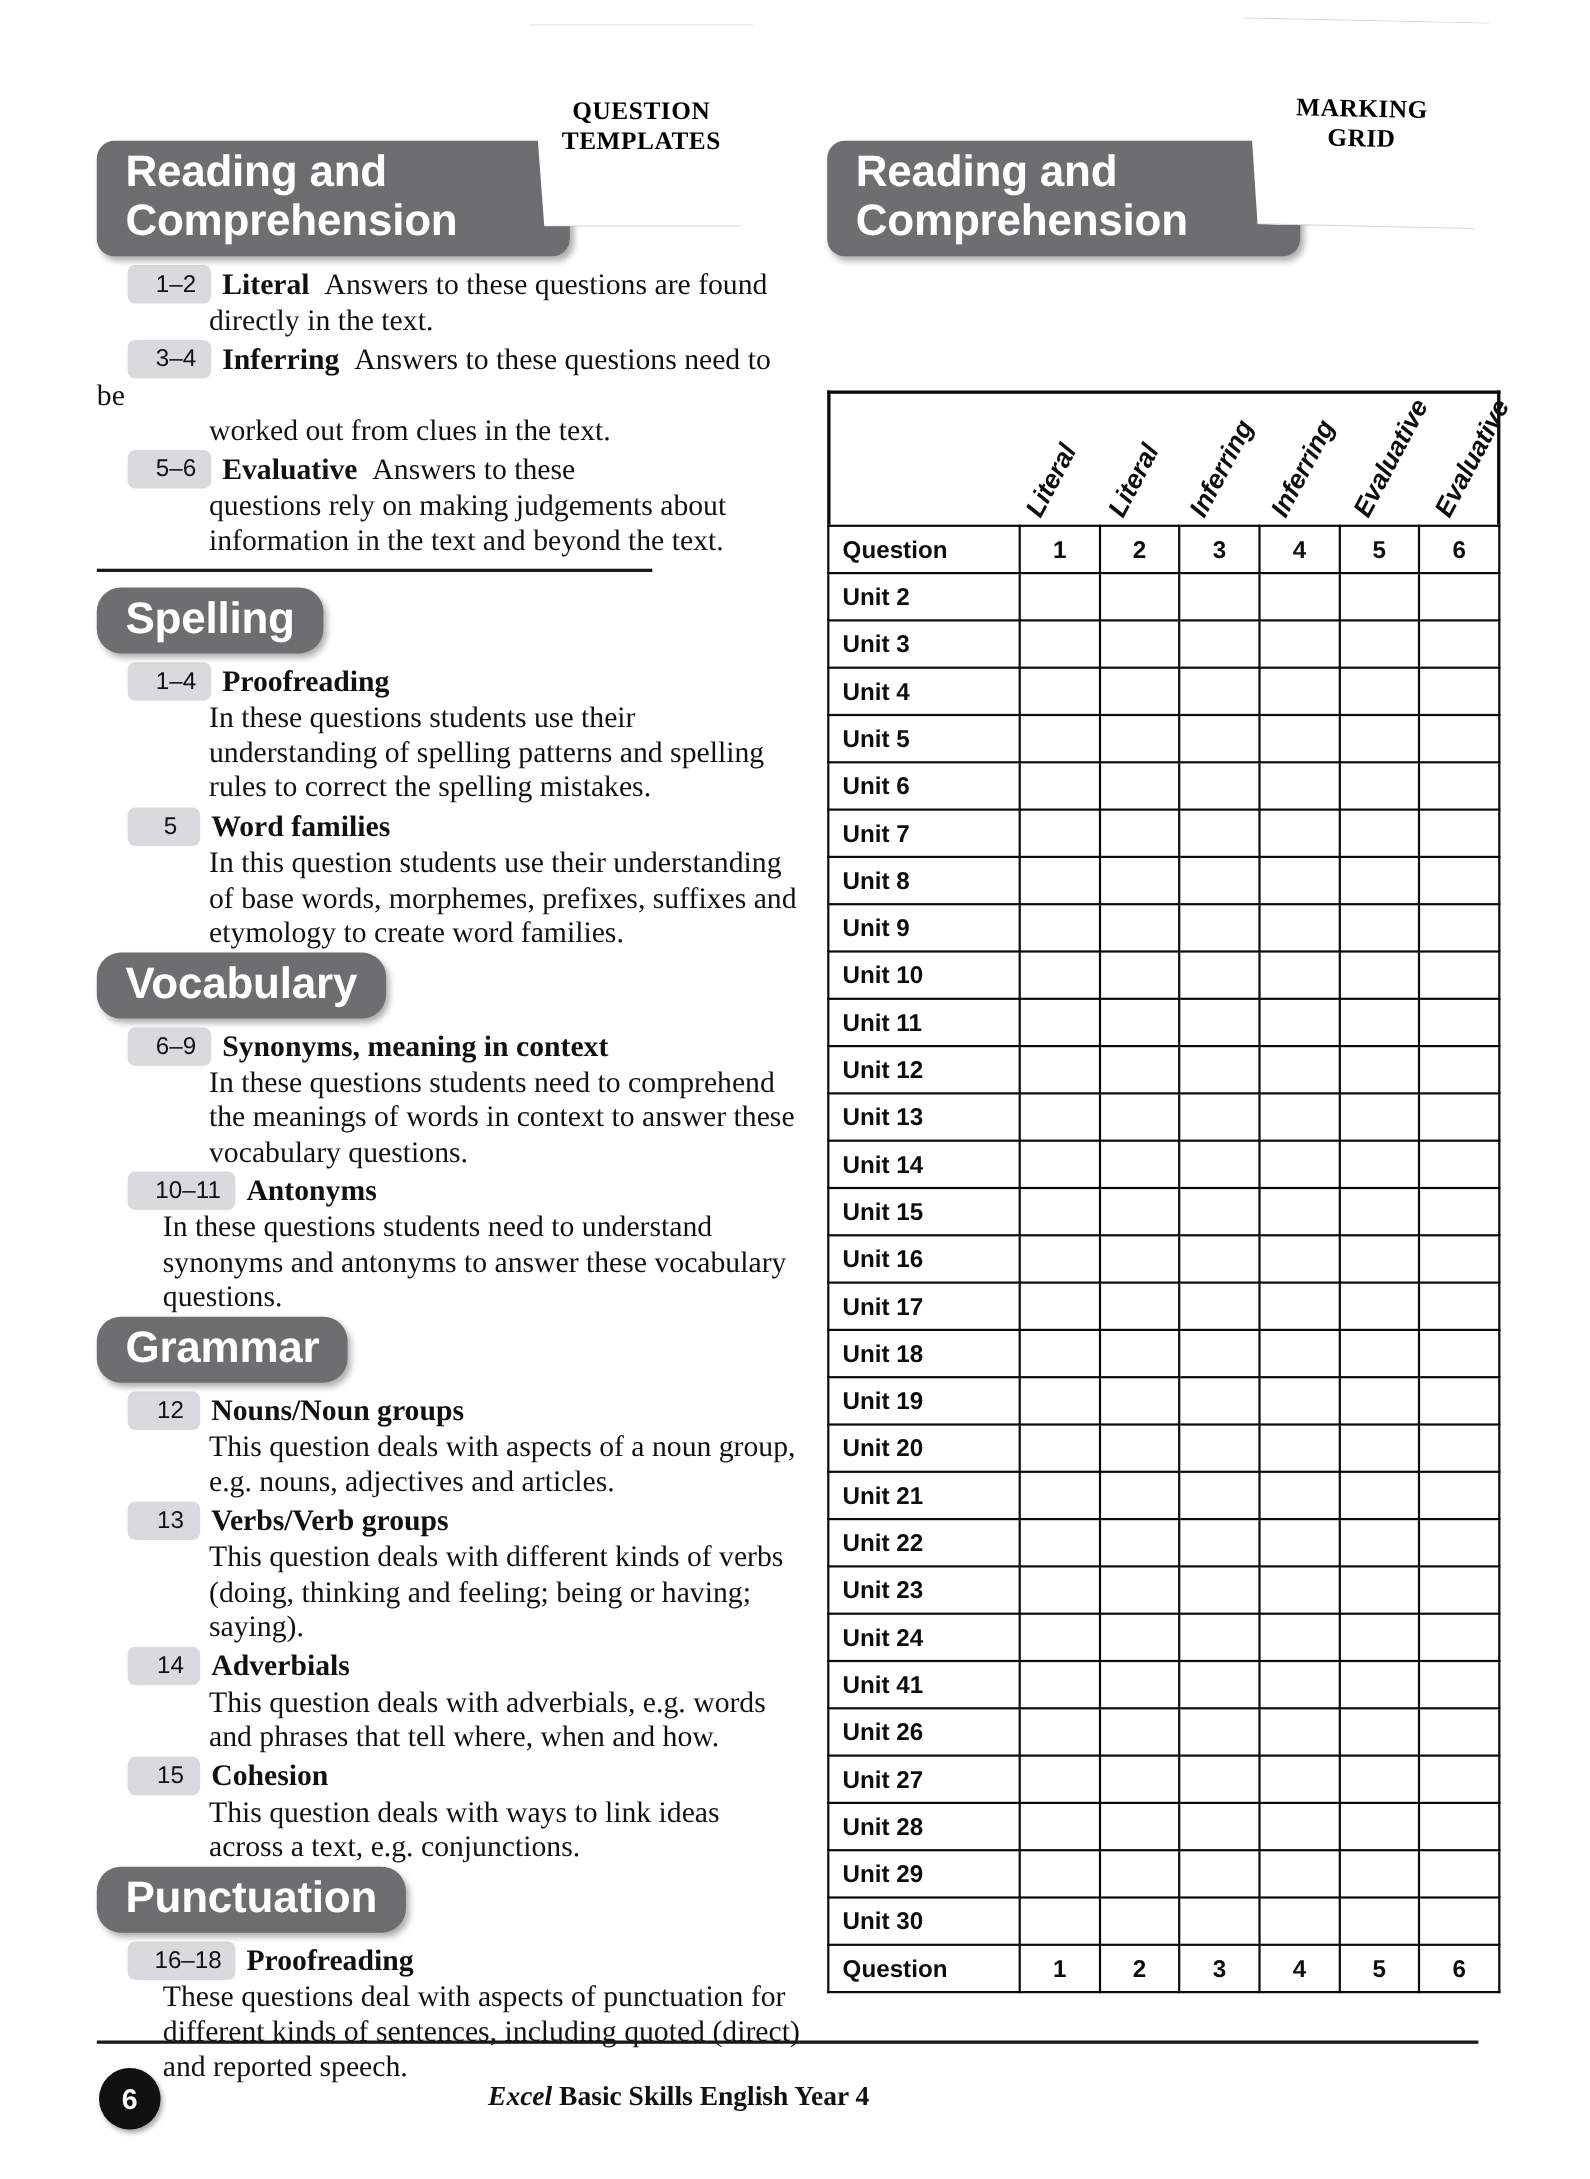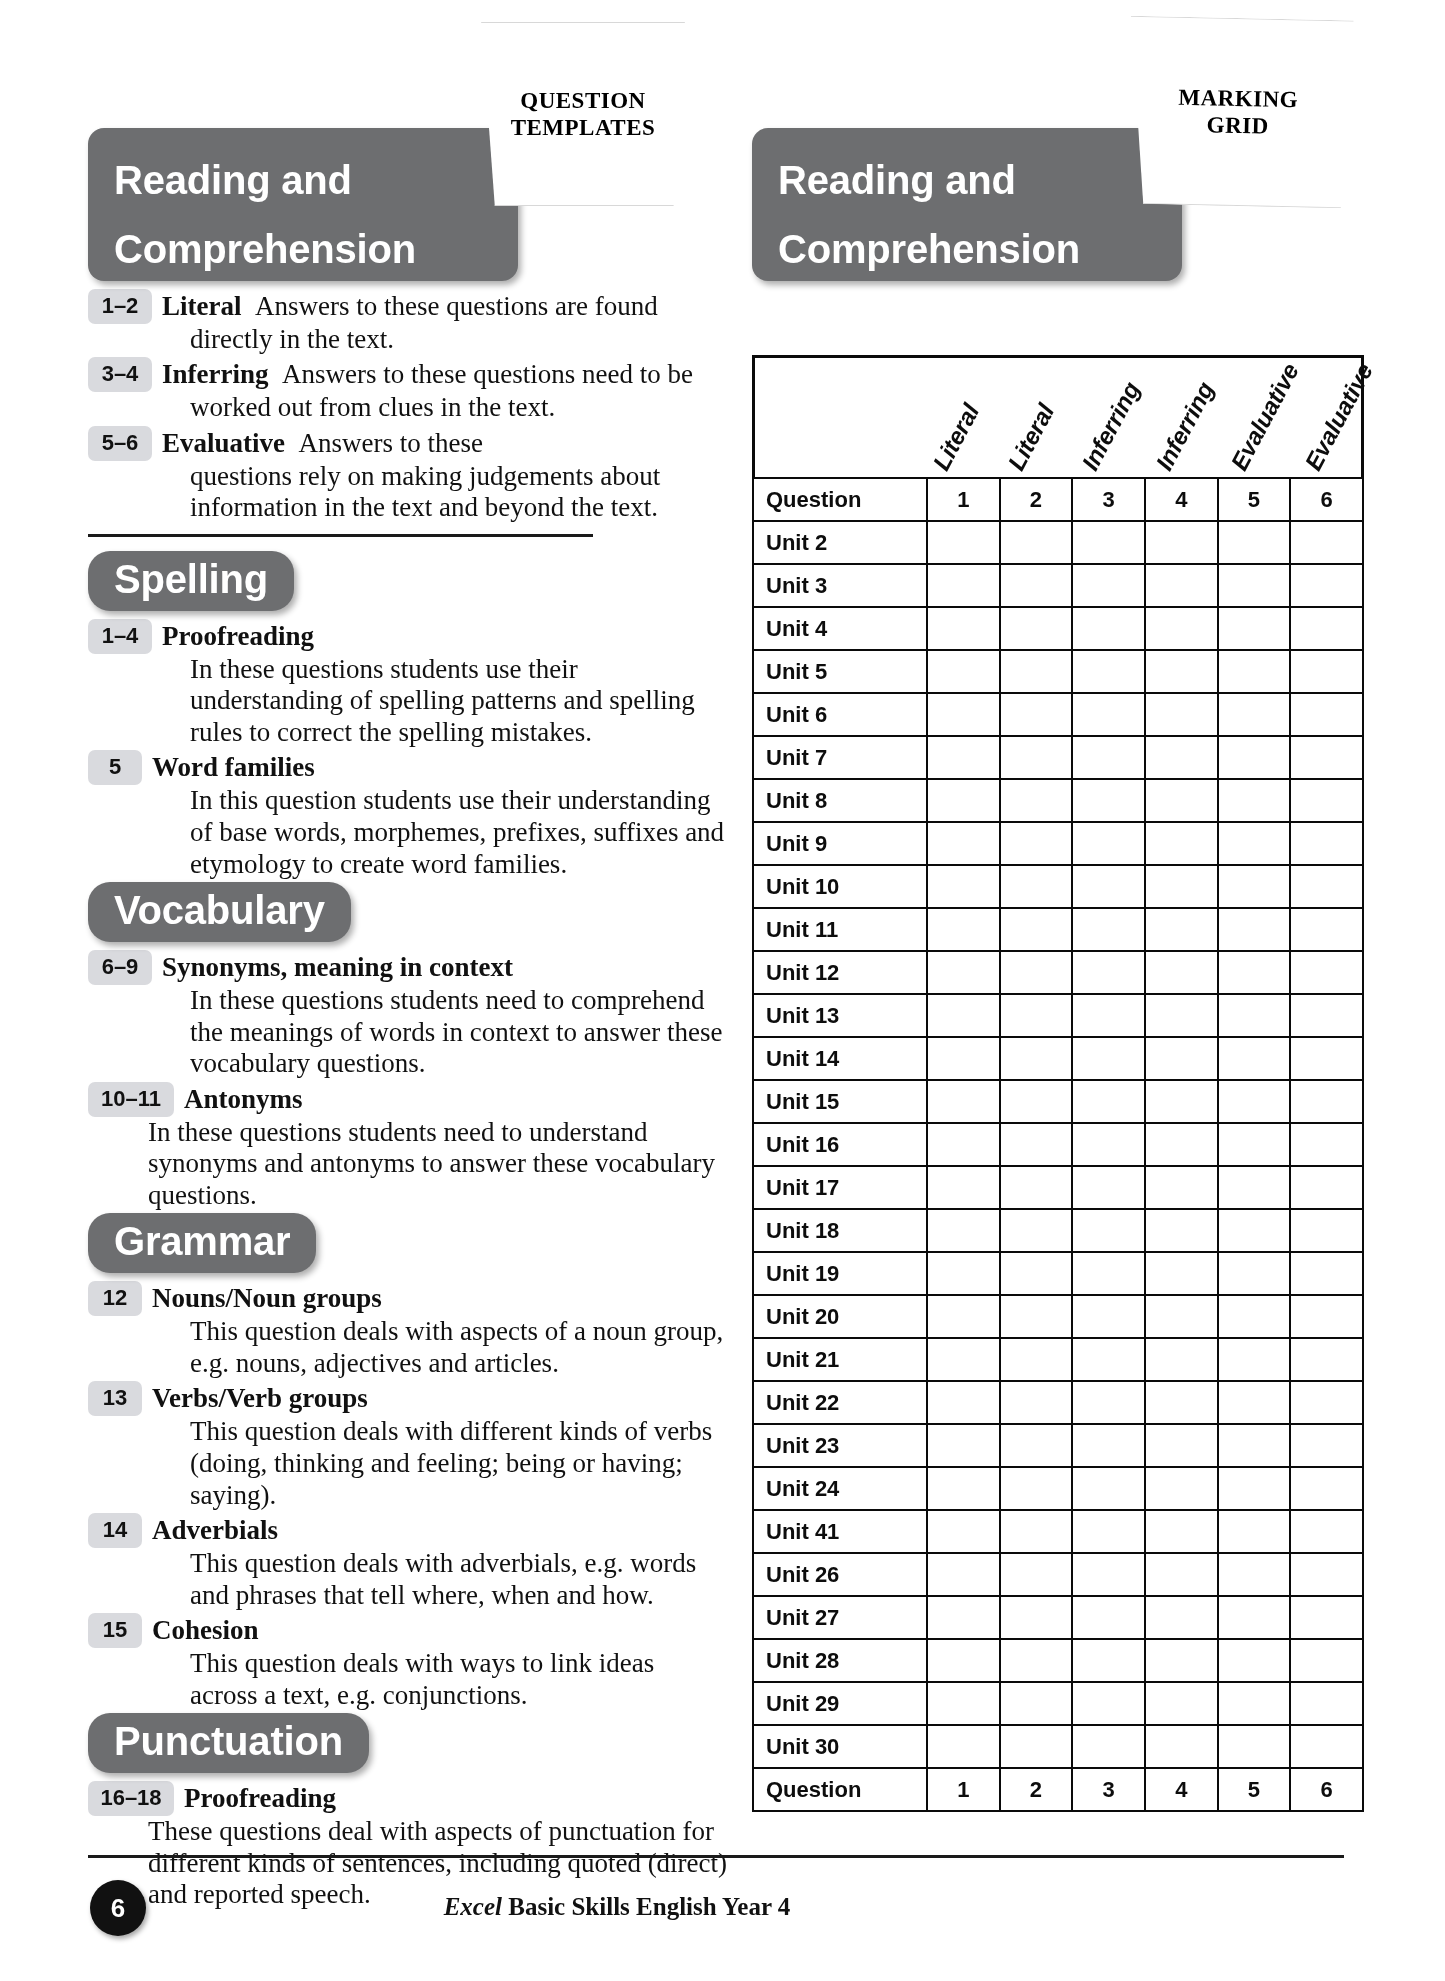--- a/index.html
+++ b/index.html
@@ -75,45 +75,46 @@
     box-shadow: 3px 4px 6px rgba(0,0,0,0.32);
     margin-bottom: 8px;
   }
   .banner.wide {
     display: block;
     width: 430px;
     box-sizing: border-box;
     padding-right: 60px;
     border-radius: 16px;
   }
-  .banner .ln { display: block; margin-top: 24px; }
+  .banner .ln { display: block; }
 
   
   .item {
     display: block;
     margin: 0 0 2px 0;
     font-size: 27px;
     line-height: 1.17;
     color: #111;
     text-indent: 0;
   }
   .pill {
     display: inline-block;
     background: #d9dade;
     border-radius: 7px;
     color: #111;
     font-family: "Liberation Sans", sans-serif;
-    font-weight: bold;
+    font-weight: normal;
     font-size: 22px;
     line-height: 1;
-    padding: 6px 10px 7px 10px;
+    padding: 6px 10px 7px 22px;
     min-width: 44px;
     text-align: center;
     vertical-align: 2px;
     margin-right: 10px;
+    margin-left: 28px;
   }
   .pill.narrow { min-width: 34px; }
   .pill.wide  { min-width: 66px; }
   .ttl {
     font-weight: bold;
     font-size: 27px;
   }
   .body-txt { font-size: 27px; }
 
   .para-indent {

